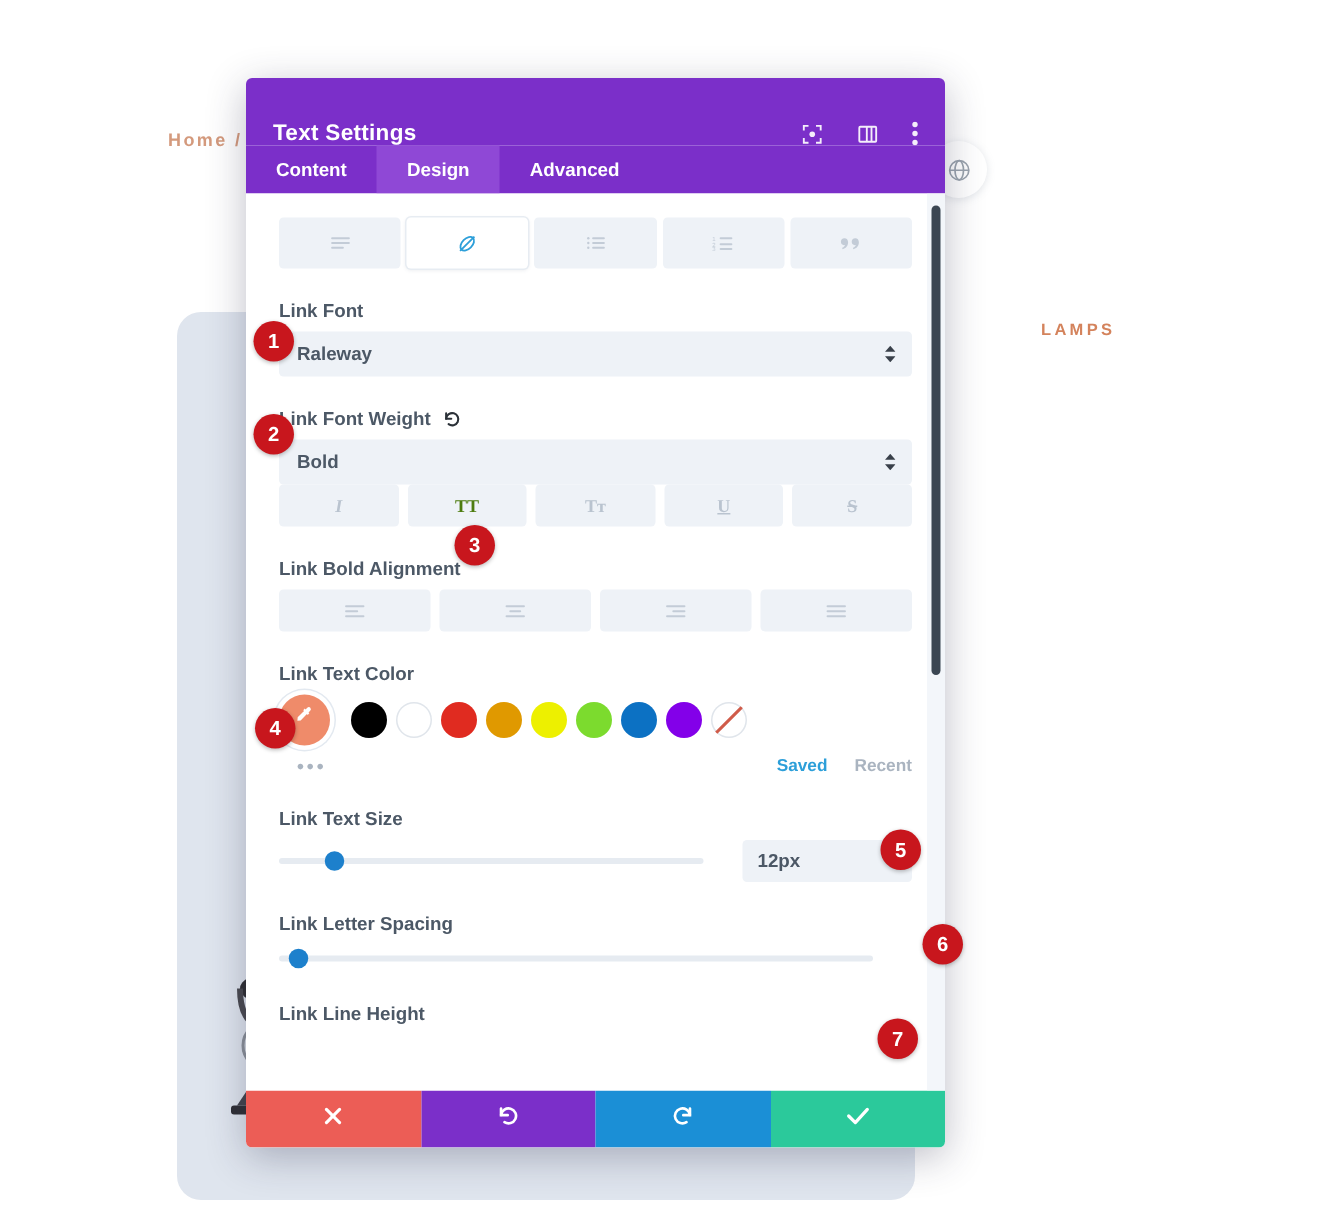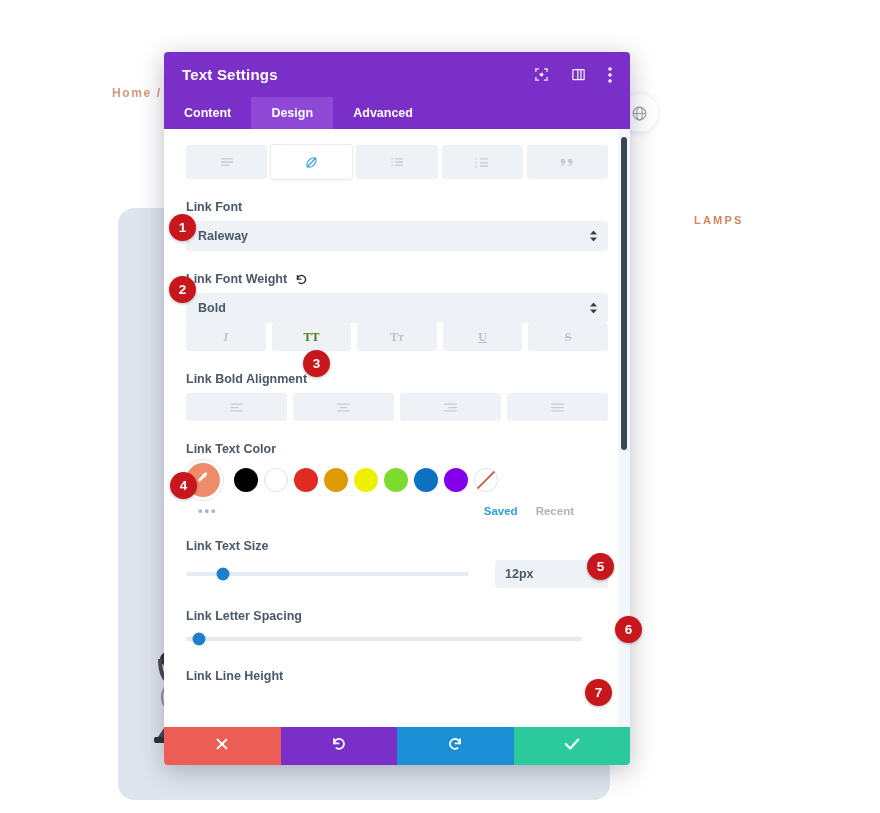--- a/index.html
+++ b/index.html
@@ -45,21 +45,21 @@
     position: absolute; left: 164px; top: 52px;
     width: 466px; height: 713px;
     background: #ffffff;
     border-radius: 4px;
     box-shadow: 0 6px 26px rgba(40,40,70,.30);
     overflow: hidden;
     display: flex; flex-direction: column;
   }
   .modal-header {
     height: 45px; background: #7b2fc9;
-    display: flex; align-items: center; padding: 0 18px;
+    display: flex; align-items: flex-end; padding: 0 18px;
     flex: none;
   }
   .modal-title {
     color: #ffffff; font-size: 15px; font-weight: bold;
     letter-spacing: .2px; flex: 1;
   }
   .hdr-icons { display: flex; align-items: center; gap: 22px; }
   .hdr-icon { opacity: .92; display: flex; align-items: center; }
 
   .modal-tabs {
@@ -153,21 +153,21 @@
   .swatch.none::after {
     content:''; position:absolute; left:-3px; top:11px;
     width:30px; height:2px; background:#d05b49; transform: rotate(-45deg);
   }
   .color-sub {
     display: flex; align-items: center; margin-top: 6px;
     font-size: 11.5px; font-weight: bold;
   }
   .dots { color: #aab4c0; letter-spacing: 2px; font-size: 13px; padding-left: 12px; }
   .saved { color: #2d9fd9; margin-left: auto; }
-  .recent { color: #aab4c0; margin-left: 18px; margin-right: 34px; }
+  .recent { color: #aab4c0; margin-left: 18px; }
 
   
   .slider-block { margin-top: 6px; display: flex; align-items: center; }
   .slider-wrap { flex: 1; position: relative; height: 18px; display: flex; align-items: center; padding-right: 26px;}
   .slider-track {
     width: 100%; height: 4px; background: #e6ebf1; border-radius: 2px;
   }
   .slider-knob {
     position: absolute; width: 13px; height: 13px; border-radius: 50%;
     background: #1d80cc; top: 50%; transform: translate(-50%,-50%);

